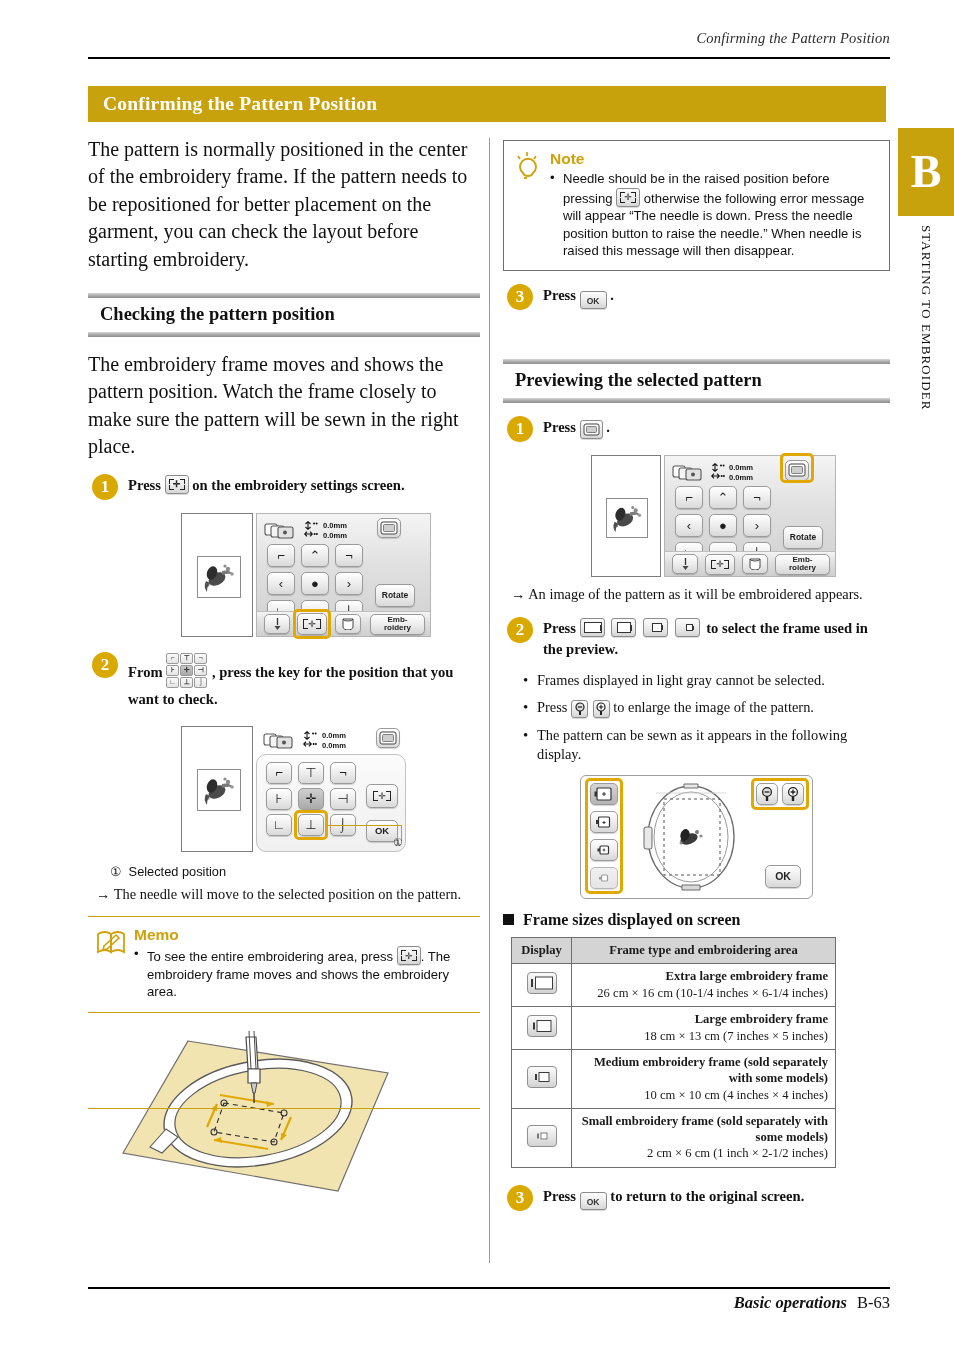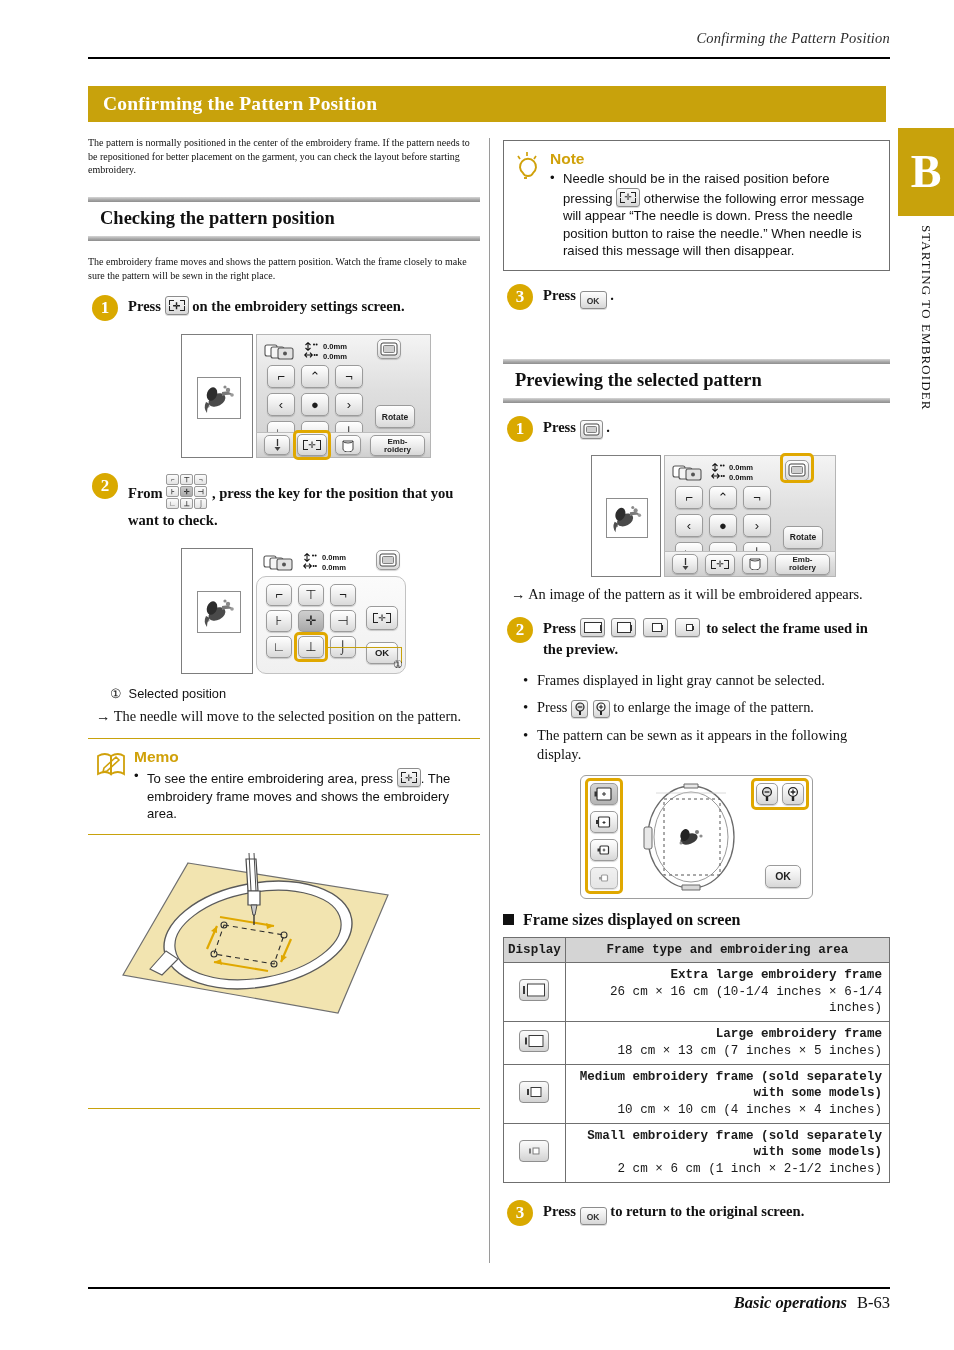--- a/index.html
+++ b/index.html
@@ -66,21 +66,21 @@
   .col-left  { position:absolute; left:88px;  top:136px; width:392px; }
   .col-right { position:absolute; left:503px; top:136px; width:387px; }
   .col-divider {
     position:absolute; left:489px; top:138px; width:1px; height:1125px;
     background:#9a9a9a;
   }
 
   p.body {
     margin:0 0 14px 0;
     font-family:"Liberation Serif", serif;
-    font-size:10px; line-height:1.37; color:#111;
+    font-size:20px; line-height:1.37; color:#111;
   }
 
   
   .sec-head { margin: 20px 0 14px 0; position:relative; }
   .sec-head .bar-top, .sec-head .bar-bot {
     height:5px;
     background:linear-gradient(180deg,#d6d6d6 0%, #a8a8a8 55%, #8e8e8e 100%);
   }
   .sec-head .bar-bot { height:5px; }
   .sec-head h2 {
@@ -236,22 +236,23 @@
 
   
   .tbl-head {
     margin:10px 0 8px 0;
     font-family:"Liberation Serif", serif;
     font-size:16px; font-weight:bold; color:#111;
     display:flex; align-items:center; gap:9px;
   }
   .sq { width:11px; height:11px; background:#111; display:inline-block; }
   table.frames {
-    border-collapse:collapse; width:387px;
-    font-family:Liberation Mono, monospace;
+    border-collapse:collapse; width:325px;
+    font-family:Liberation Serif, serif;
+    margin-left:8px;
   }
   table.frames th, table.frames td {
     border:1px solid #6f6f6f; padding:5px 7px; vertical-align:top;text-align:right;
   }
   table.frames thead th {
     background:#d4d4d4; font-size:12.6px; text-align:center; padding:5px 4px;
   }
   table.frames td.disp { width:60px; text-align:center; vertical-align:middle; }
   .ftitle { font-size:12.6px; font-weight:bold; line-height:1.25; }
   .fsize  { font-size:12.6px; line-height:1.3; }

